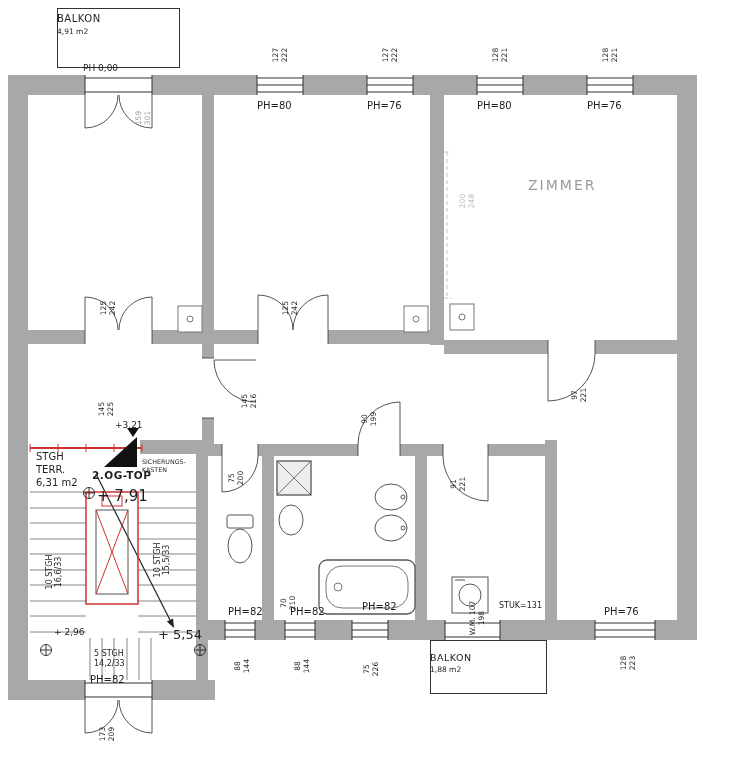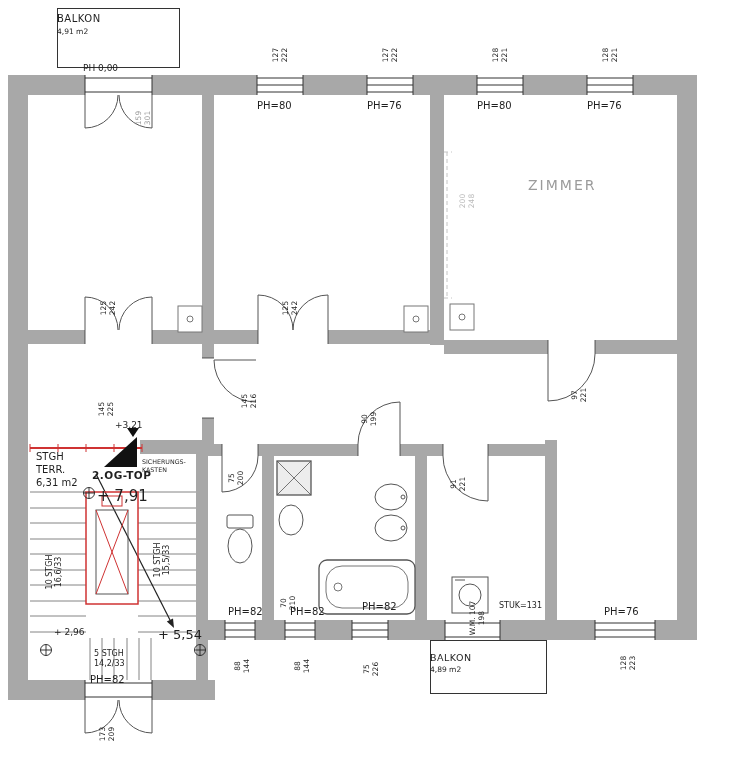--- a/index.html
+++ b/index.html
@@ -226,21 +226,21 @@
 14,2/33</div>
 
   <div class="lbl" style="left:90px;top:674px">PH=82</div>
   <div class="lbl" style="left:228px;top:606px">PH=82</div>
   <div class="lbl" style="left:290px;top:606px">PH=82</div>
   <div class="lbl" style="left:362px;top:601px">PH=82</div>
   <div class="lbl" style="left:499px;top:601px;font-size:8px">STUK=131</div>
   <div class="lbl" style="left:604px;top:606px">PH=76</div>
 
   <div class="lbl ctr" style="left:430px;top:652px;width:115px;font-size:9.5px;letter-spacing:.5px">BALKON</div>
-  <div class="lbl ctr" style="left:430px;top:665px;width:115px;font-size:7.5px">4,89 m2</div>
+  <div class="lbl ctr" style="left:430px;top:665px;width:115px;font-size:7.5px">1,88 m2</div>
 
   <div class="vlbl" style="left:281px;top:55px">127
 222</div>
   <div class="vlbl" style="left:391px;top:55px">127
 222</div>
   <div class="vlbl" style="left:501px;top:55px">128
 221</div>
   <div class="vlbl" style="left:611px;top:55px">128
 221</div>
   <div class="vlbl gray" style="left:144px;top:118px">159

